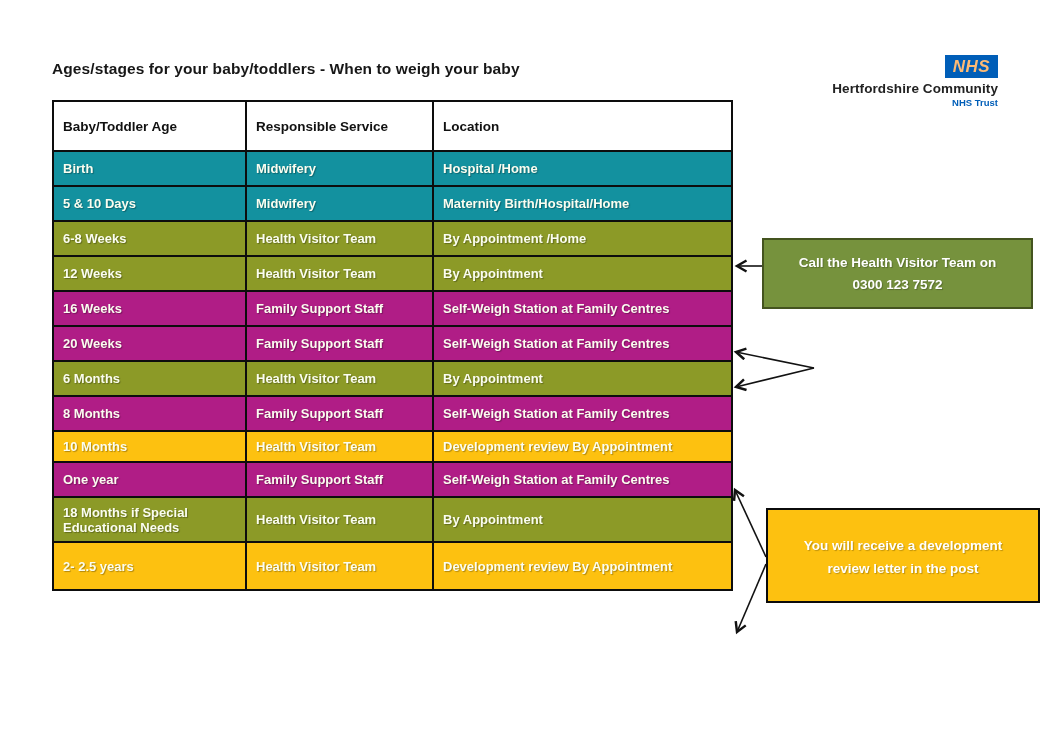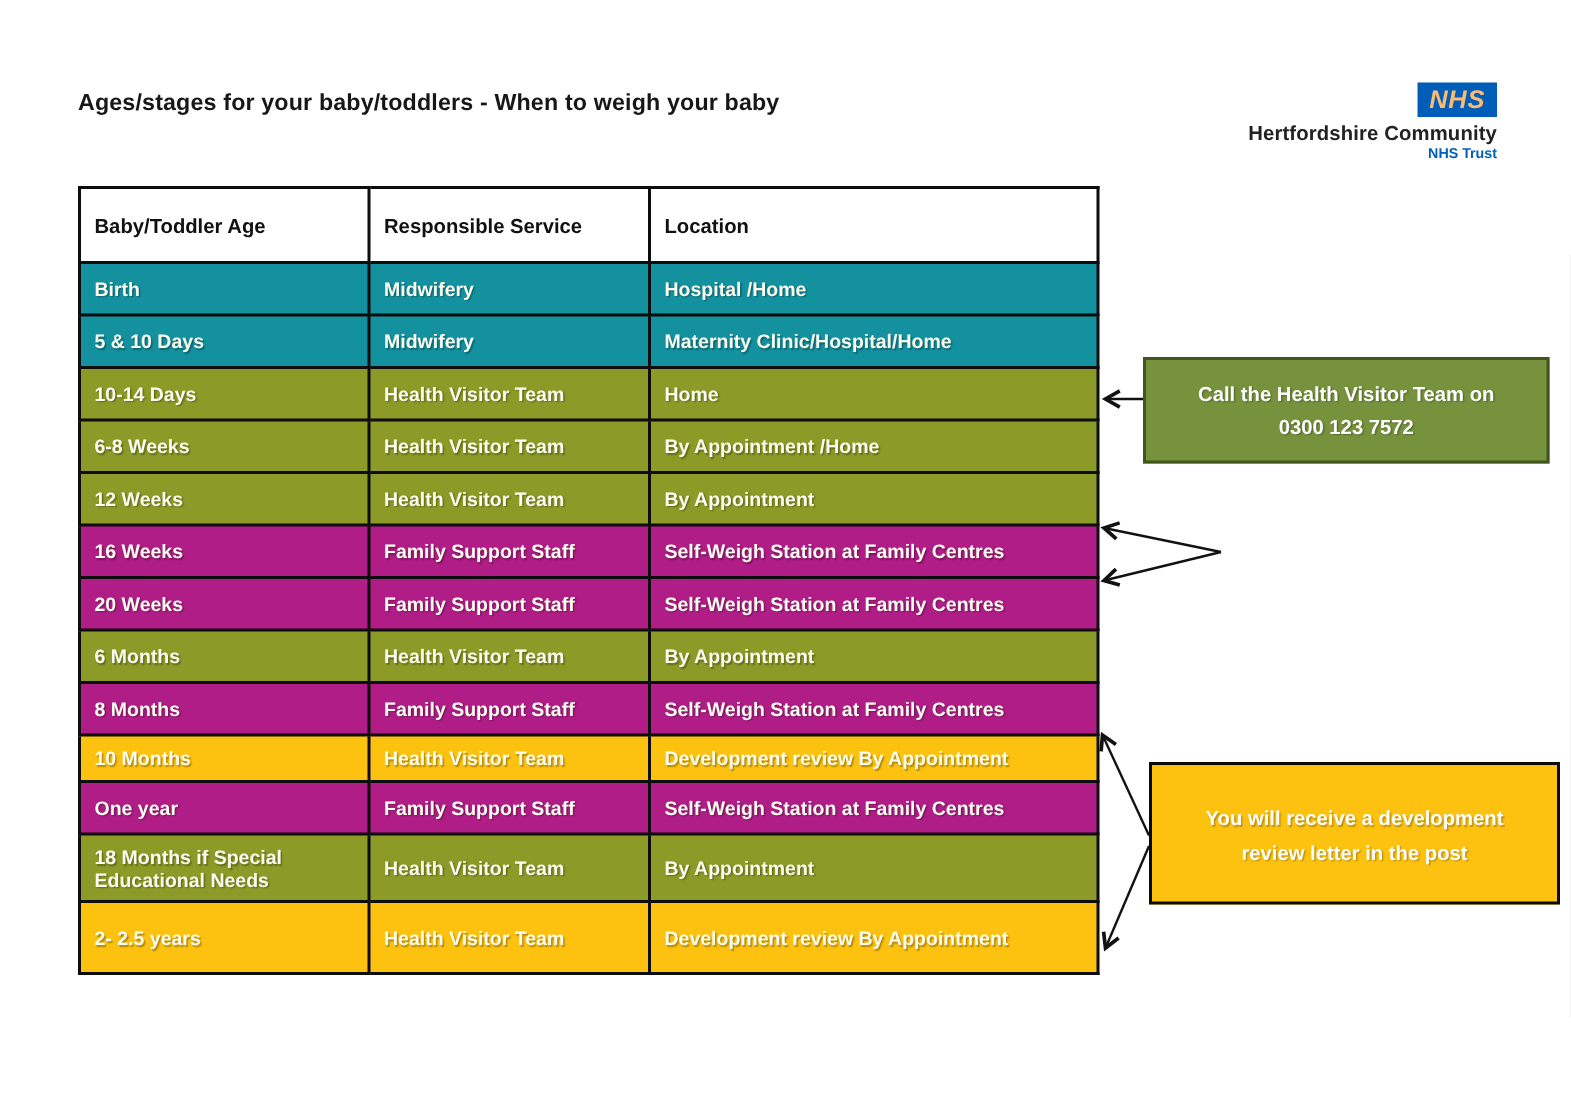--- a/index.html
+++ b/index.html
@@ -26,21 +26,21 @@
     display: inline-block; width: 53px; height: 23px;
     background: var(--nhs-blue); color: #fdba74;
     font-style: italic; font-weight: bold; font-size: 17px;
     text-align: center; line-height: 23px; letter-spacing: 0.5px;
   }
   #logo-org { margin-top: 3px; font-size: 13.5px; font-weight: bold; color: #222; letter-spacing: 0.1px; }
   #logo-trust { margin-top: 1px; font-size: 9.5px; font-weight: bold; color: var(--nhs-blue); }
 
   
   table#weigh-table {
-    position: absolute; left: 52px; top: 124px;
+    position: absolute; left: 52px; top: 100px;
     width: 679px; table-layout: fixed; border-collapse: collapse;
   }
   #weigh-table col.c1 { width: 193px; }
   #weigh-table col.c2 { width: 187px; }
   #weigh-table col.c3 { width: 299px; }
   #weigh-table th, #weigh-table td {
     border: 2.4px solid var(--table-border);
     padding: 2px 9px;
     font-size: 13px; font-weight: bold;
     vertical-align: middle; text-align: left;
@@ -119,26 +119,21 @@
     </thead>
     <tbody>
       <tr class="h-std" data-theme="teal">
         <td>Birth</td>
         <td>Midwifery</td>
         <td>Hospital /Home</td>
       </tr>
       <tr class="h-std" data-theme="teal">
         <td>5 &amp; 10 Days</td>
         <td>Midwifery</td>
-        <td>Maternity Clinic/Hospital/Home</td>
-      </tr>
-      <tr class="h-std" data-theme="olive">
-        <td>10-14 Days</td>
-        <td>Health Visitor Team</td>
-        <td>Home</td>
+        <td>Maternity Birth/Hospital/Home</td>
       </tr>
       <tr class="h-std" data-theme="olive">
         <td>6-8 Weeks</td>
         <td>Health Visitor Team</td>
         <td>By Appointment /Home</td>
       </tr>
       <tr class="h-std" data-theme="olive">
         <td>12 Weeks</td>
         <td>Health Visitor Team</td>
         <td>By Appointment</td>

